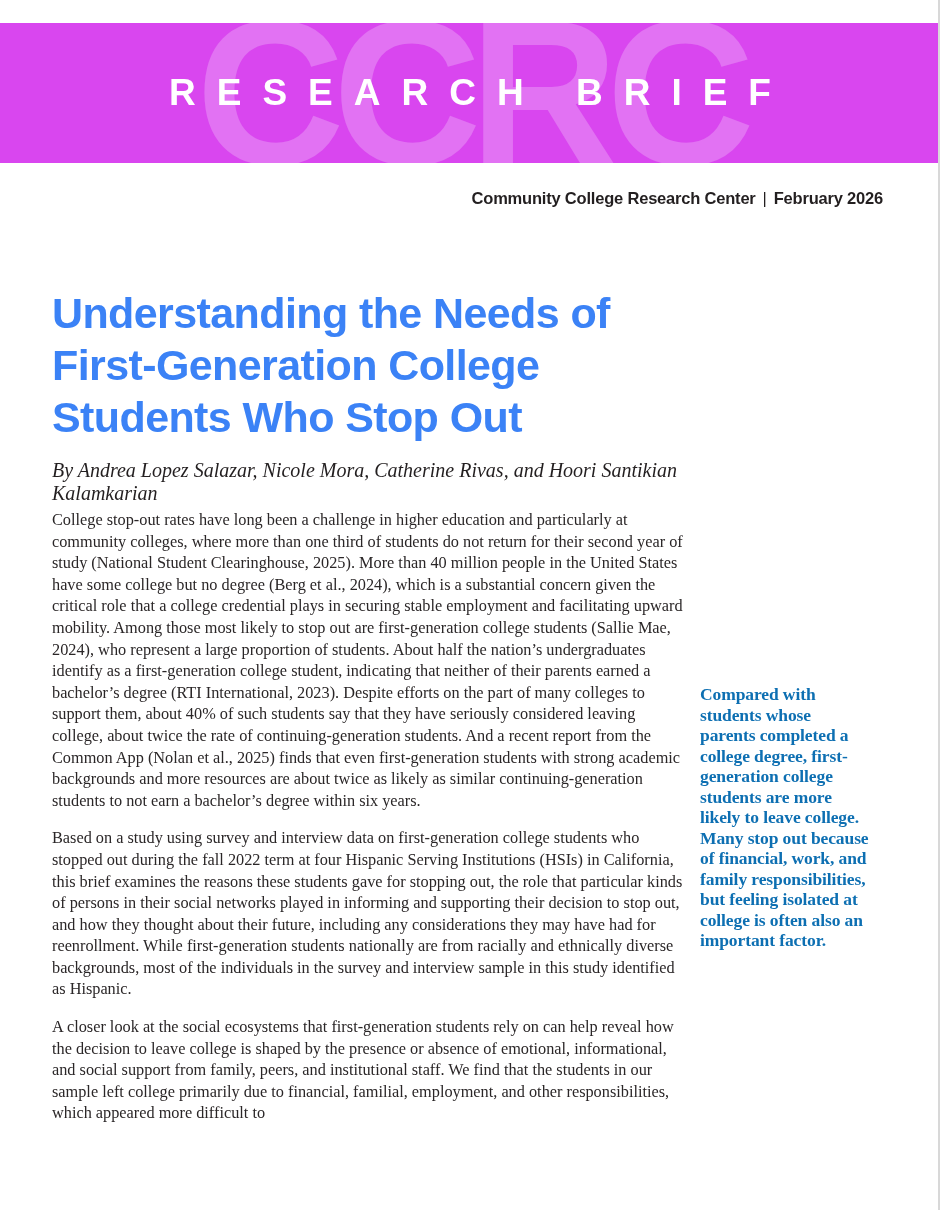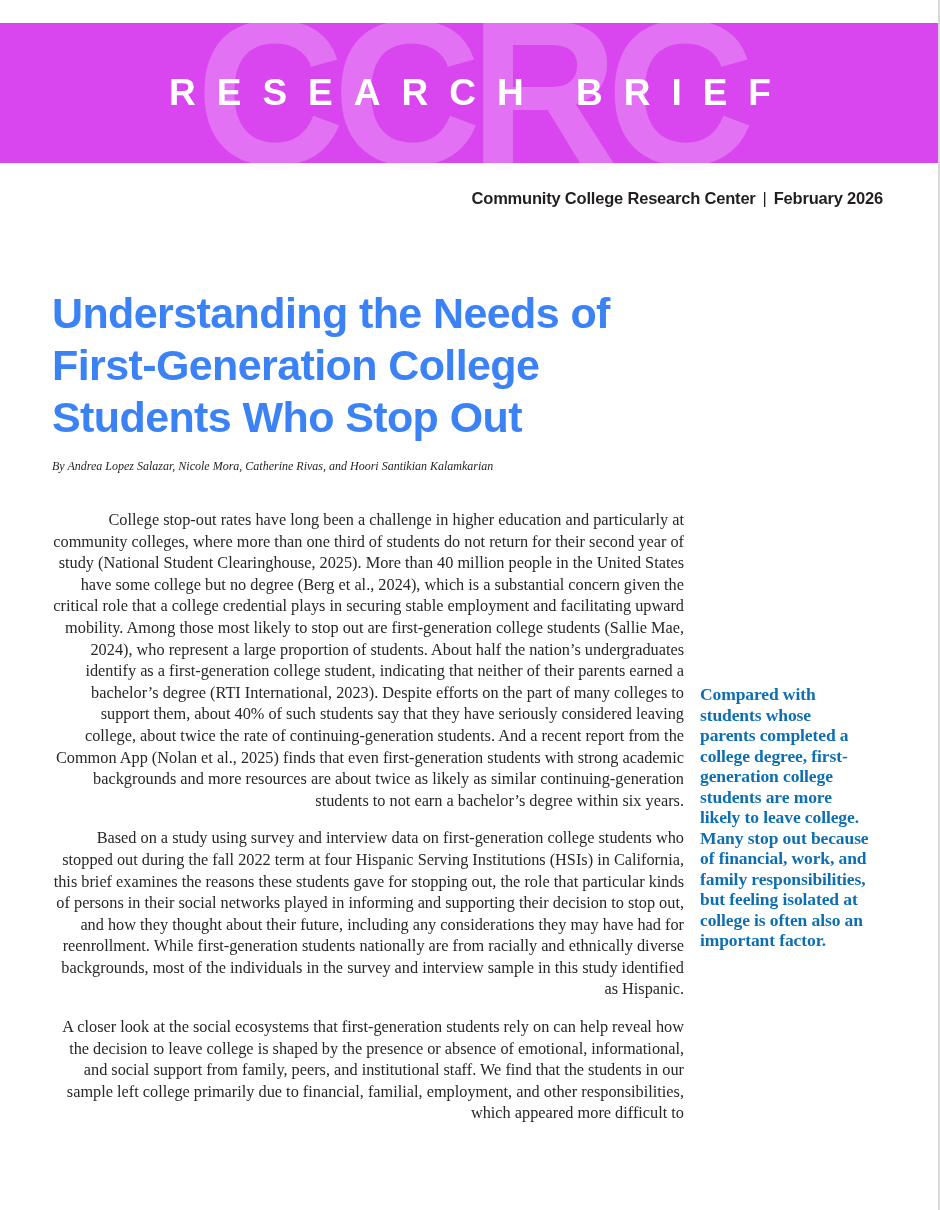--- a/index.html
+++ b/index.html
@@ -71,32 +71,31 @@
     letter-spacing: -0.6px;
     color: #3b82f6;
     white-space: pre-line;
   }
   .byline {
     position: absolute;
     left: 52px; top: 459px;
     width: 660px;
     font-family: "Liberation Serif", "DejaVu Serif", serif;
     font-style: italic;
-    font-size: 12px;
+    font-size: 20px;
     color: #231f20;
   }
   .body-col {
     position: absolute;
     left: 52px; top: 509px;
     width: 632px;
     font-family: "Liberation Serif", "DejaVu Serif", serif;
     font-size: 16.3px;
     line-height: 21.6px;
     color: #2a2627;
-    text-align: right;
   }
   .body-col p { margin: 0 0 16px 0; }
   
   .callout {
     position: absolute;
     left: 700px; top: 684px;
     width: 220px;
     font-size: 17.5px;
     line-height: 20.5px;
     font-weight: 700;

